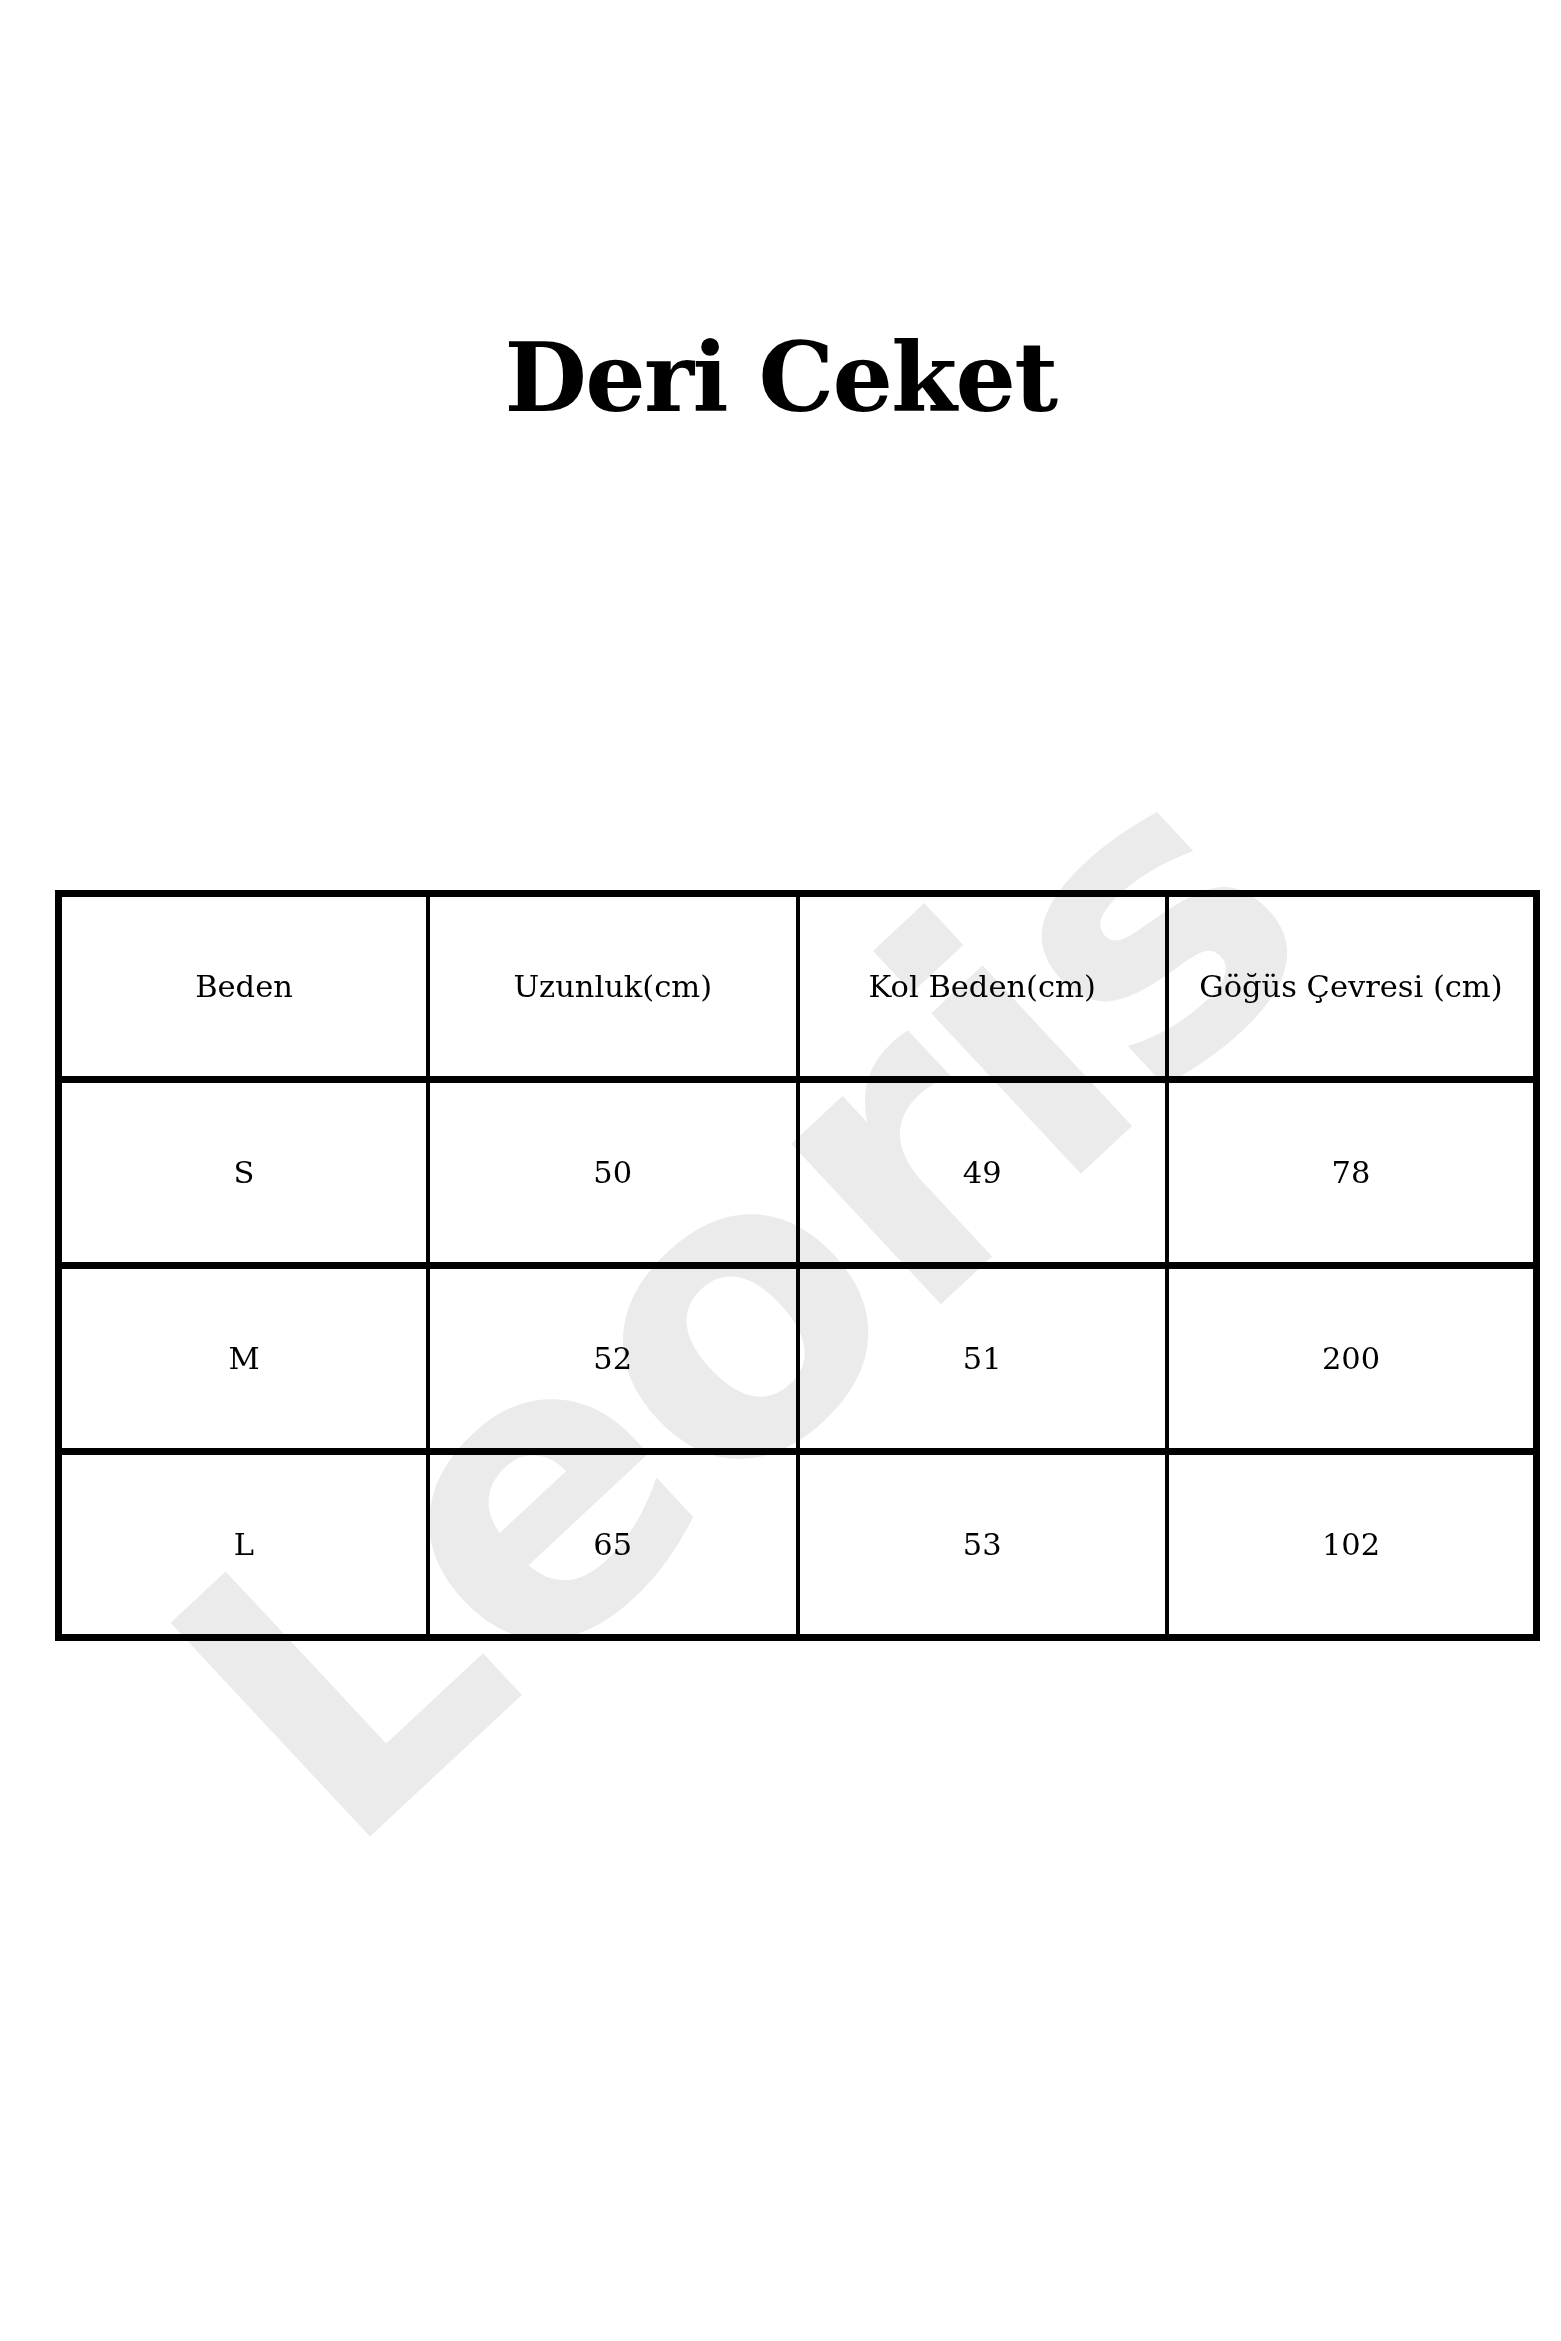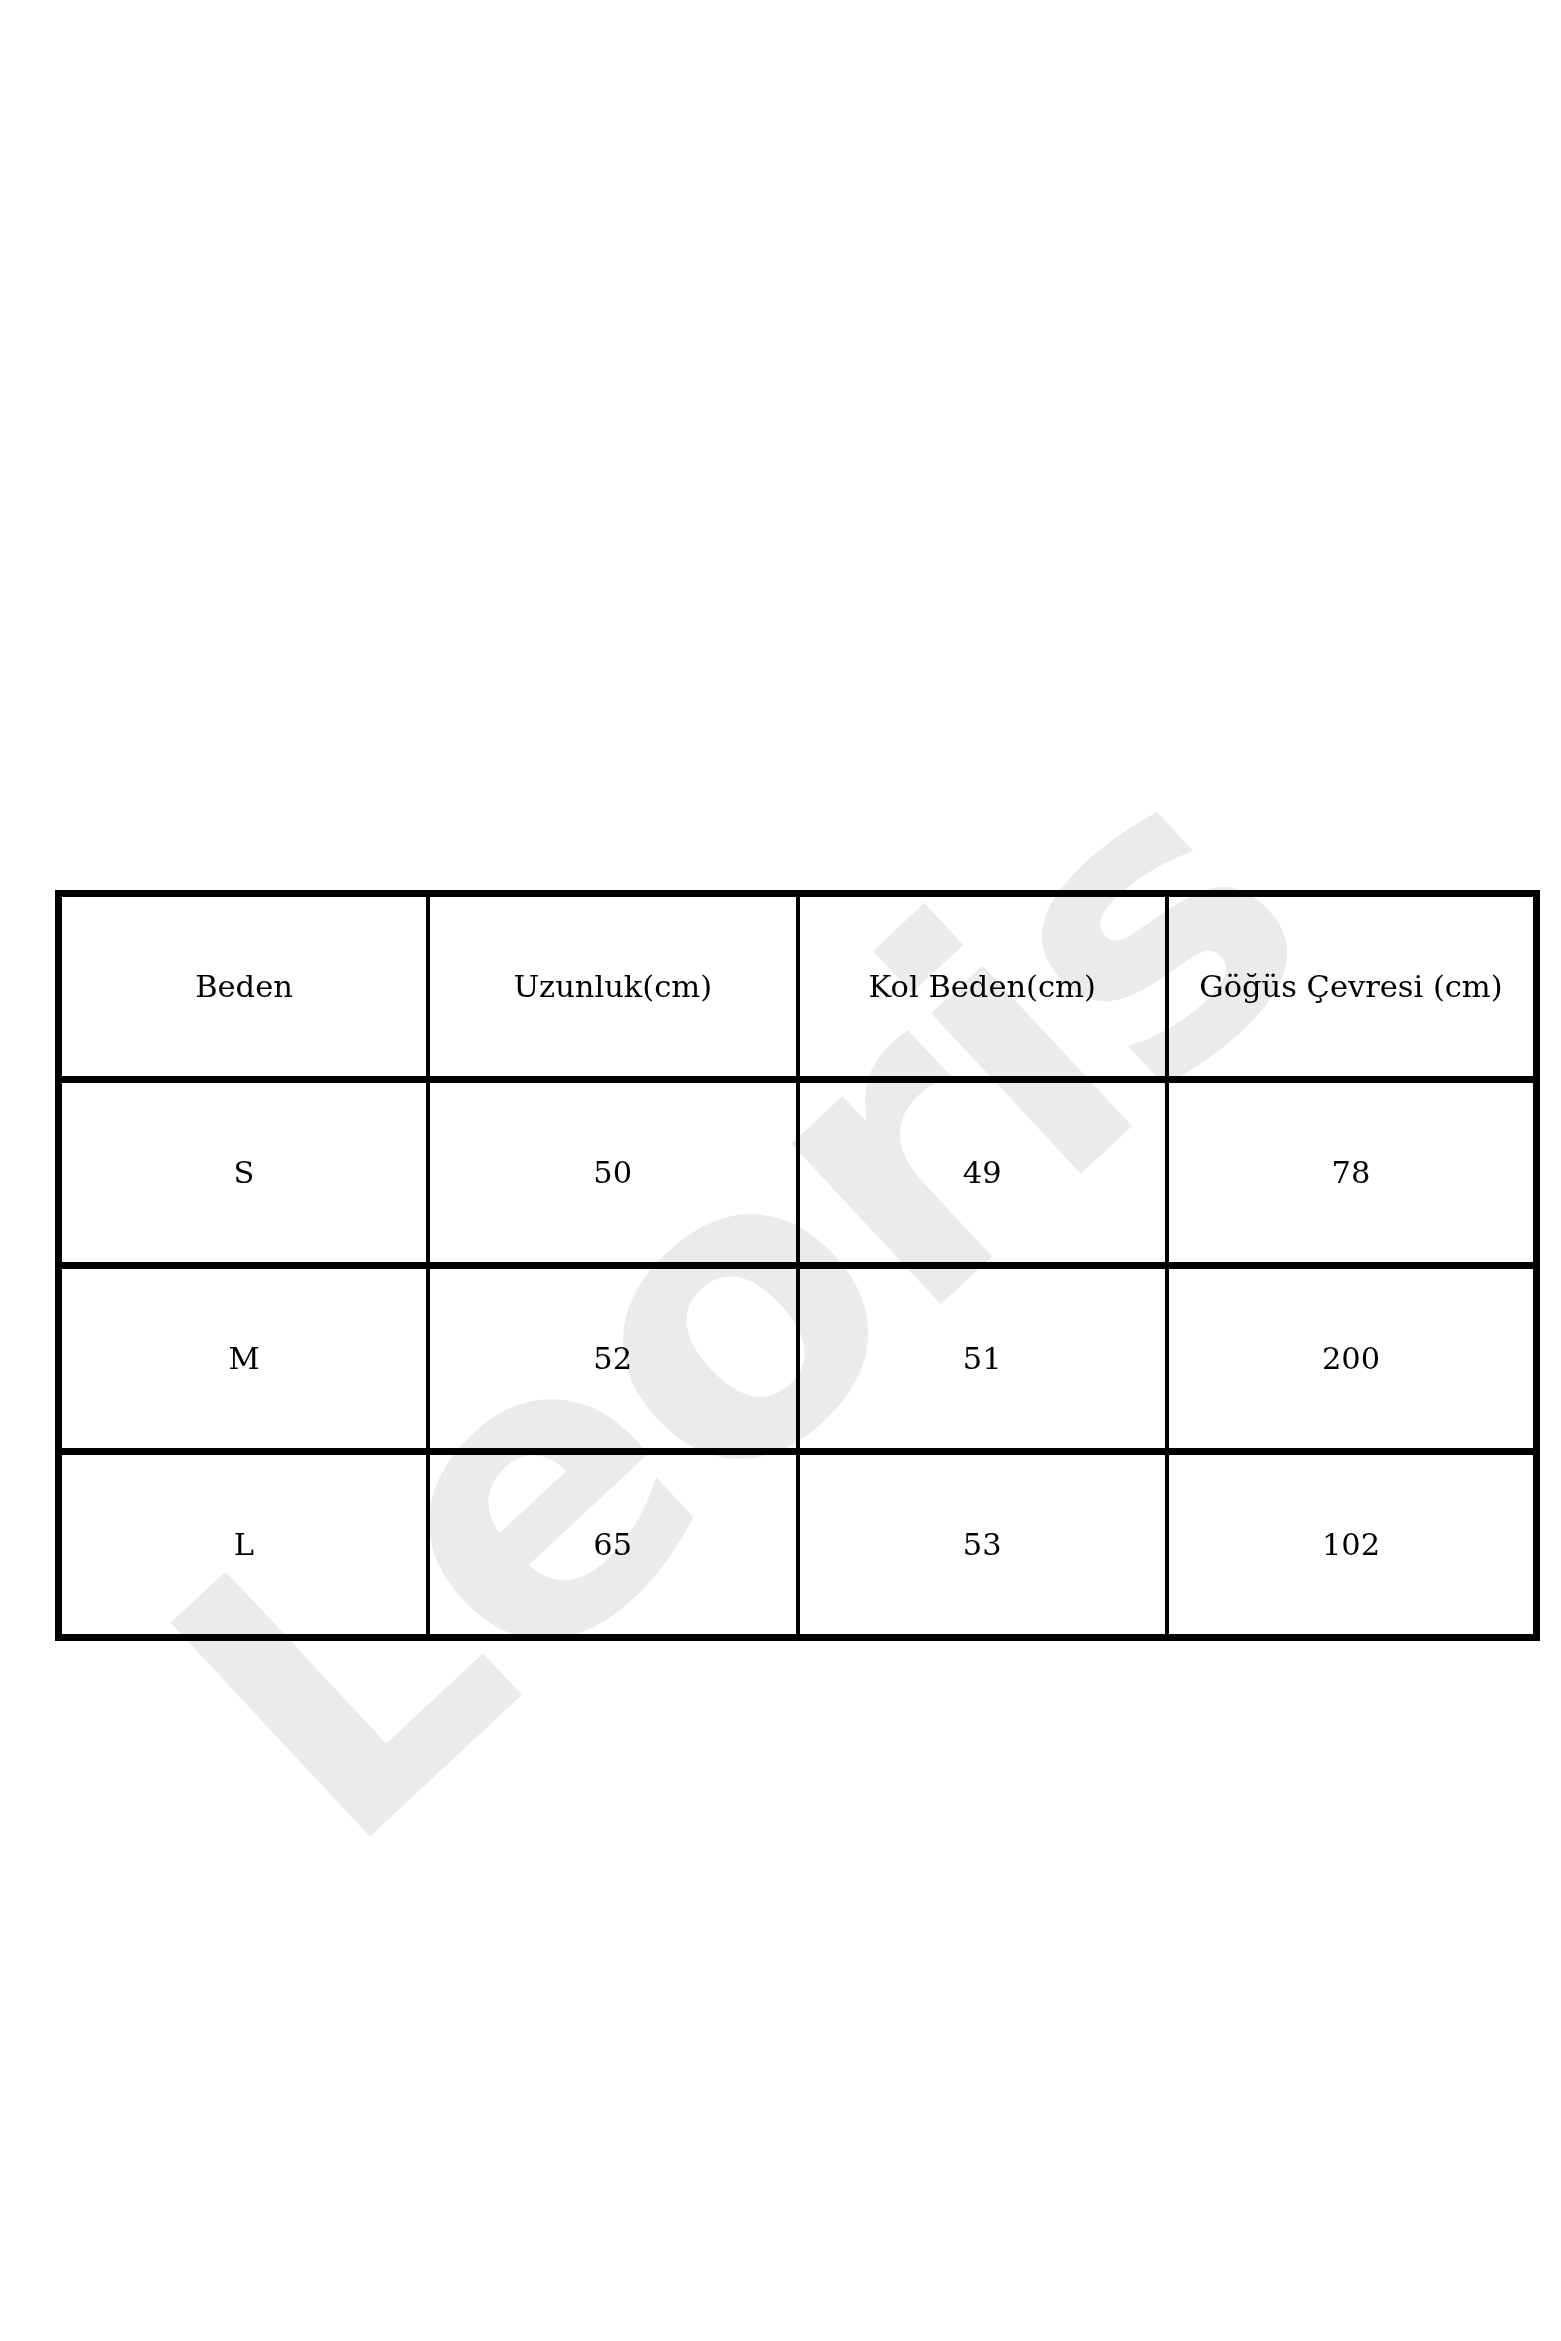--- a/index.html
+++ b/index.html
@@ -80,20 +80,21 @@
     border: 7.2px solid #000000;
   }
 </style>
 </head>
 <body>
 
 <div class="page">
 
   <div class="watermark">Leoris</div>
 
+  <h1 class="title">Deri Ceket</h1>
 
   <table class="size-chart">
     <thead>
       <tr>
         <th>Beden</th>
         <th>Uzunluk(cm)</th>
         <th>Kol Beden(cm)</th>
         <th>Göğüs Çevresi (cm)</th>
       </tr>
     </thead>

